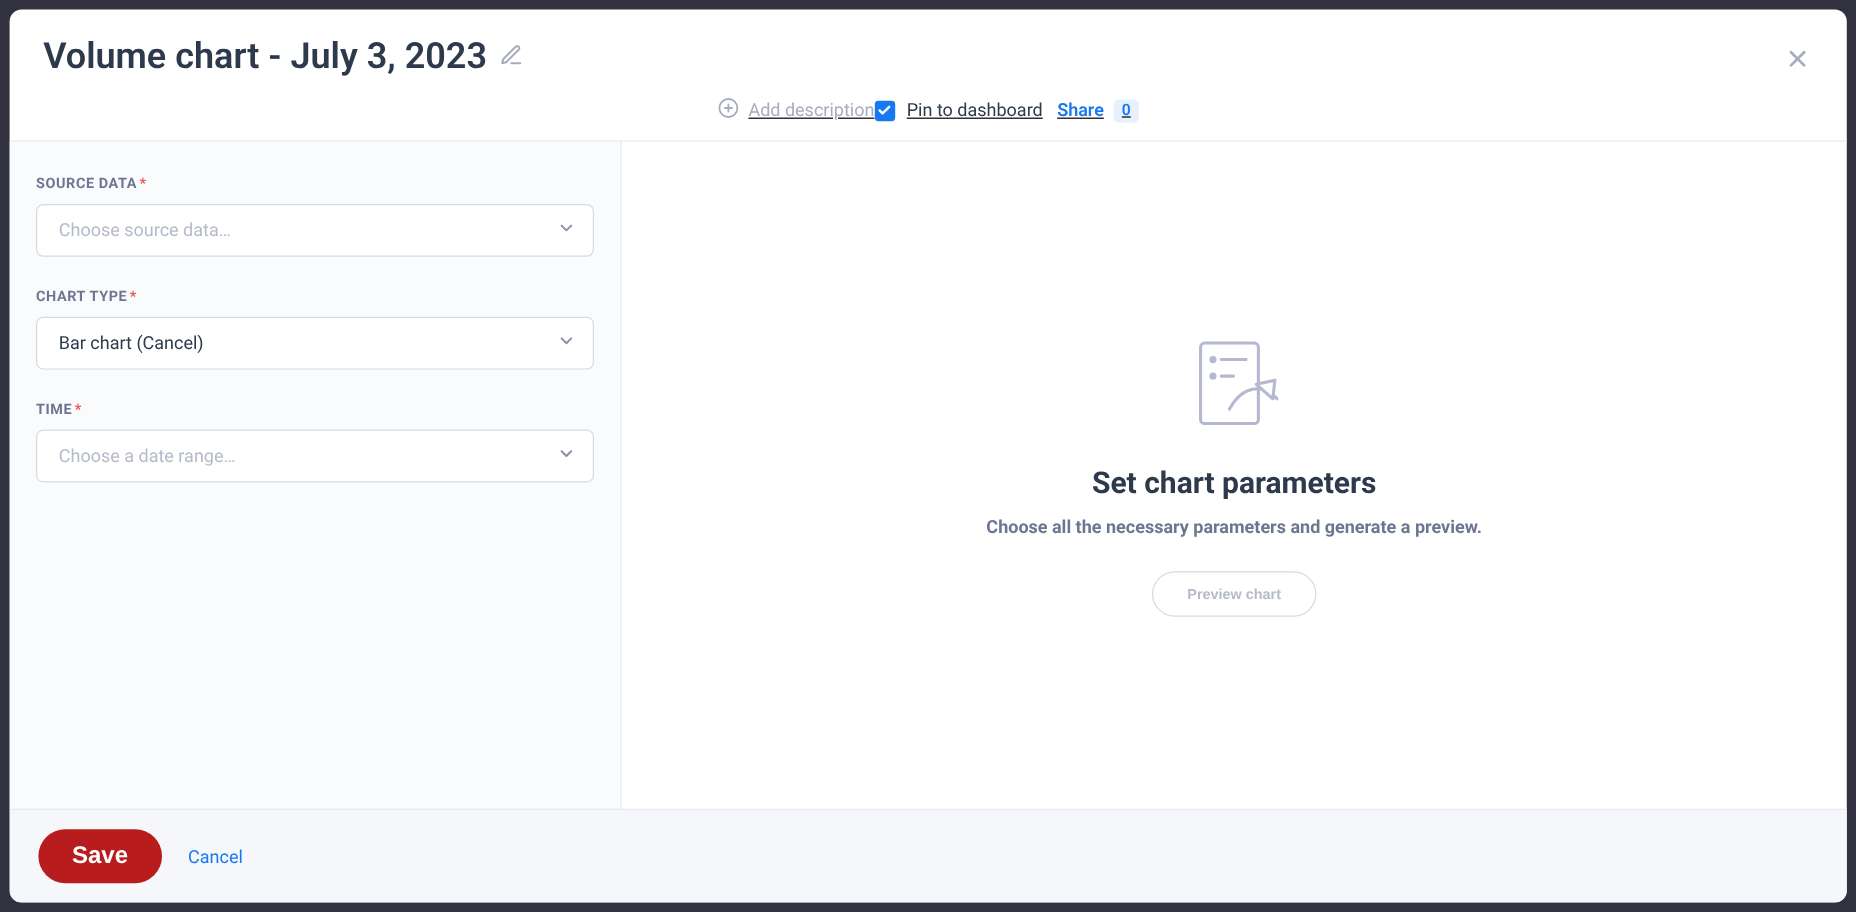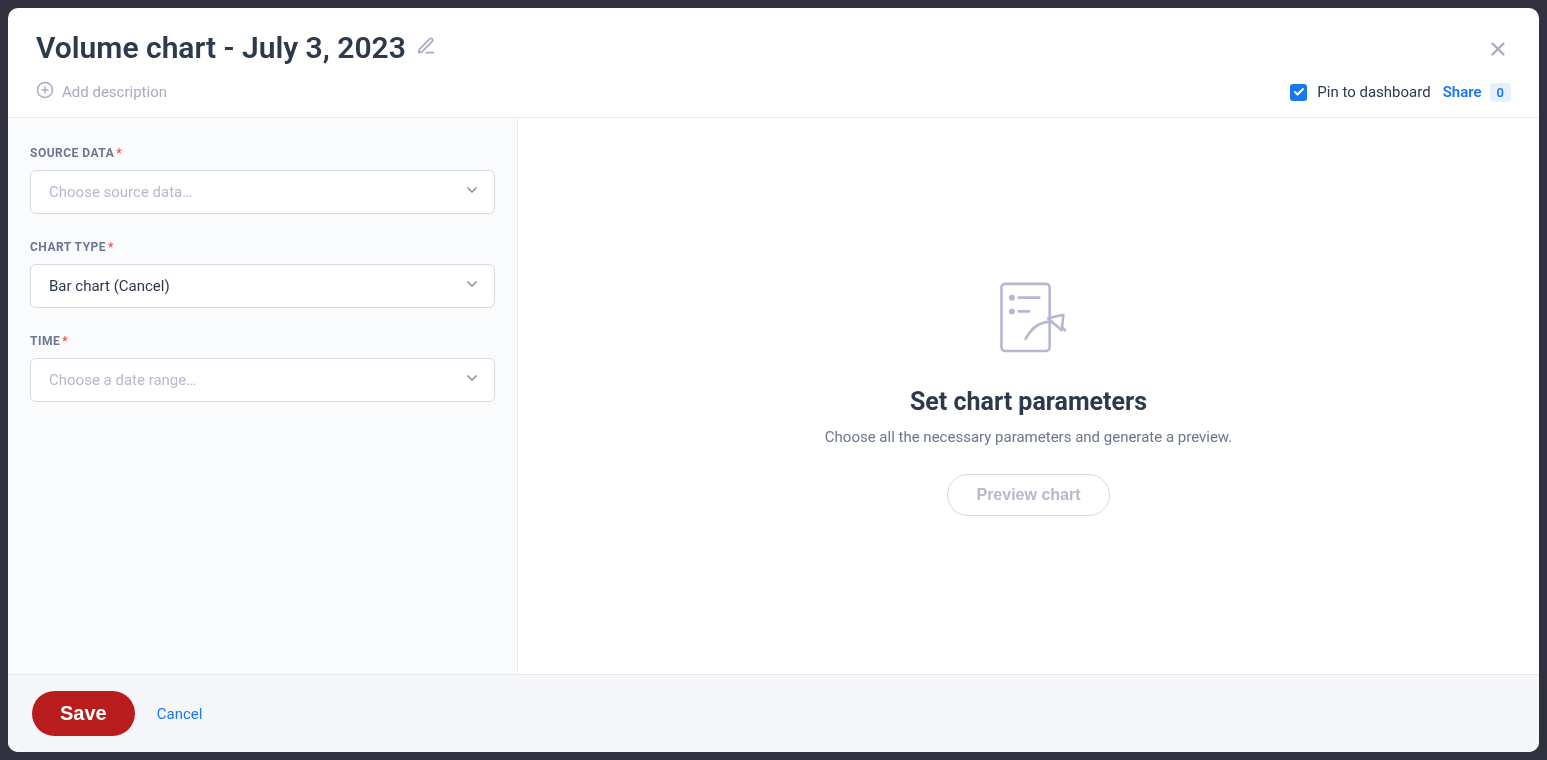--- a/index.html
+++ b/index.html
@@ -43,21 +43,22 @@
   .close-icon {
     position: absolute;
     top: 30px;
     right: 30px;
     color: #a6acbe;
     cursor: pointer;
   }
   .sub-row {
     display: flex;
     align-items: center;
-    justify-content: space-between;
+    justify-content: center;
+    text-decoration: underline;
   }
   .add-desc {
     display: flex;
     align-items: center;
     gap: 8px;
     color: #a6acbe;
     font-size: 15px;
     cursor: pointer;
   }
   .right-actions {
@@ -159,27 +160,28 @@
   .empty-title {
     font-size: 25px;
     font-weight: 700;
     color: #2d3a4b;
     margin-bottom: 12px;
   }
   .empty-sub {
     font-size: 15px;
     color: #6d7690;
     margin-bottom: 28px;
+    font-weight: bold;
   }
   .preview-btn {
     border: 1px solid #d5d9e3;
     background: #fff;
     color: #b5bacb;
     font-weight: 600;
-    font-size: 16px;
+    font-size: 12px;
     padding: 11px 28px;
     border-radius: 999px;
     cursor: not-allowed;
   }
   .footer {
     background: #f6f7fa;
     border-top: 1px solid #e8eaed;
     padding: 16px 24px;
     display: flex;
     align-items: center;

